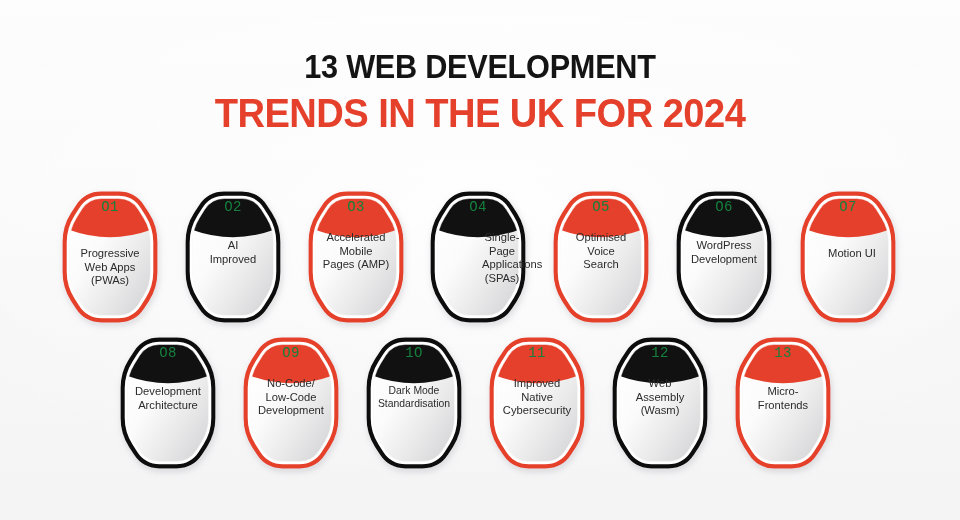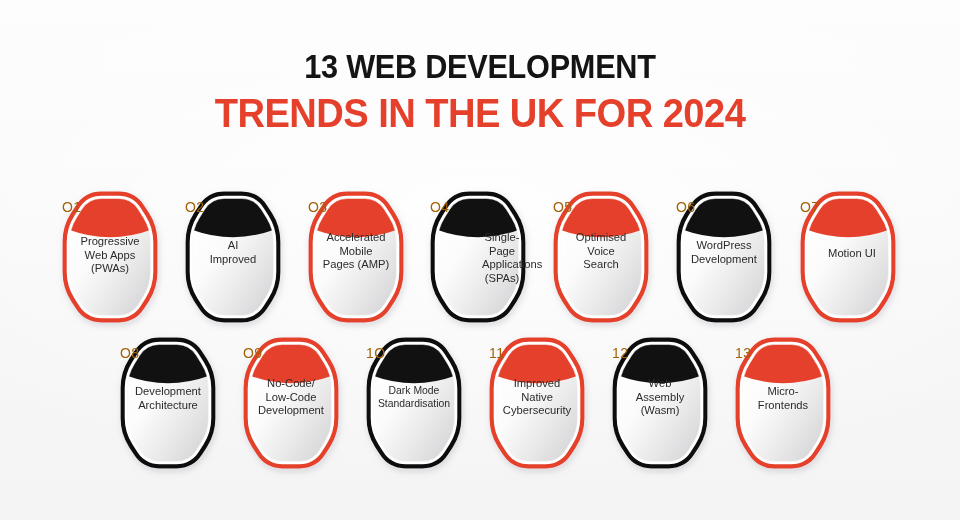--- a/index.html
+++ b/index.html
@@ -46,26 +46,27 @@
   #grid{position:absolute;inset:0;z-index:4;}
 
   .hex{
     position:absolute;
     width:96px;height:132px;
   }
   .hex svg{position:absolute;left:0;top:0;width:96px;height:132px;overflow:visible;}
 
   .hex-num{
     position:absolute;left:0;right:0;top:8px;
-    text-align:left;
-    color:#a16207;
+    text-align:center;
+    color:#15803d;
     font-size:14px;
     font-weight:400;
     letter-spacing:0.4px;
     pointer-events:none;
+    font-family:Liberation Mono, monospace;
   }
   .hex-label{
     position:absolute;left:4px;right:4px;
     top:46px;
     text-align:center;
     color:#2b2b2b;
     font-size:11.2px;
     line-height:13.6px;
     font-weight:400;
     white-space:pre-line;
@@ -196,21 +197,21 @@
         </defs>
         <path d="M16.13,15.81 Q24.26,3.20 39.26,3.20 L56.74,3.20 Q71.74,3.20 79.87,15.81 L84.67,23.25 Q92.80,35.86 92.80,50.86 L92.80,81.14 Q92.80,96.14 84.67,108.75 L79.87,116.19 Q71.74,128.80 56.74,128.80 L39.26,128.80 Q24.26,128.80 16.13,116.19 L11.33,108.75 Q3.20,96.14 3.20,81.14 L3.20,50.86 Q3.20,35.86 11.33,23.25 Z" fill="none" stroke="#e5402b" stroke-width="5.2" filter="url(#shx0)"></path>
         <path d="M18.25,17.83 Q25.74,6.00 39.74,6.00 L56.26,6.00 Q70.26,6.00 77.75,17.83 L82.51,25.37 Q90.00,37.20 90.00,51.20 L90.00,80.80 Q90.00,94.80 82.51,106.63 L77.75,114.17 Q70.26,126.00 56.26,126.00 L39.74,126.00 Q25.74,126.00 18.25,114.17 L13.49,106.63 Q6.00,94.80 6.00,80.80 L6.00,51.20 Q6.00,37.20 13.49,25.37 Z" fill="none" stroke="#ffffff" stroke-width="2.6"></path>
         <path d="M19.64,18.52 Q26.54,7.50 39.53,7.50 L56.47,7.50 Q69.47,7.50 76.36,18.52 L81.60,26.90 Q88.50,37.92 88.50,50.92 L88.50,81.08 Q88.50,94.08 81.60,105.10 L76.36,113.48 Q69.47,124.50 56.47,124.50 L39.53,124.50 Q26.54,124.50 19.64,113.48 L14.40,105.10 Q7.50,94.08 7.50,81.08 L7.50,50.92 Q7.50,37.92 14.40,26.90 Z" fill="url(#ghx0)"></path>
         <g clip-path="url(#chx0)">
           <path d="M26.27,7 L69.73,7 L89,37.68 L89,38.68 Q48,53.68 7,38.68 L7,37.68 Z" fill="#e5402b"></path>
         </g>
         <path d="M19.64,18.52 Q26.54,7.50 39.53,7.50 L56.47,7.50 Q69.47,7.50 76.36,18.52 L81.60,26.90 Q88.50,37.92 88.50,50.92 L88.50,81.08 Q88.50,94.08 81.60,105.10 L76.36,113.48 Q69.47,124.50 56.47,124.50 L39.53,124.50 Q26.54,124.50 19.64,113.48 L14.40,105.10 Q7.50,94.08 7.50,81.08 L7.50,50.92 Q7.50,37.92 14.40,26.90 Z" fill="none" stroke="#ffffff" stroke-opacity="0.55" stroke-width="0.9"></path>
       </svg>
       <div class="hex-num">O1</div>
-      <div class="hex-label" style="top: 44px;">Progressive
+      <div class="hex-label" style="top: 56px;">Progressive
 Web Apps
 (PWAs)</div>
     </div>
     <div class="hex" style="left: 185px; top: 191px;">
       <svg viewBox="0 0 96 132">
         <defs>
           <linearGradient id="ghx1" x1="0.1" y1="0.05" x2="0.95" y2="0.85">
             <stop offset="0%" stop-color="#ffffff"></stop>
             <stop offset="38%" stop-color="#fbfbfb"></stop>
             <stop offset="72%" stop-color="#e9e9ea"></stop>

